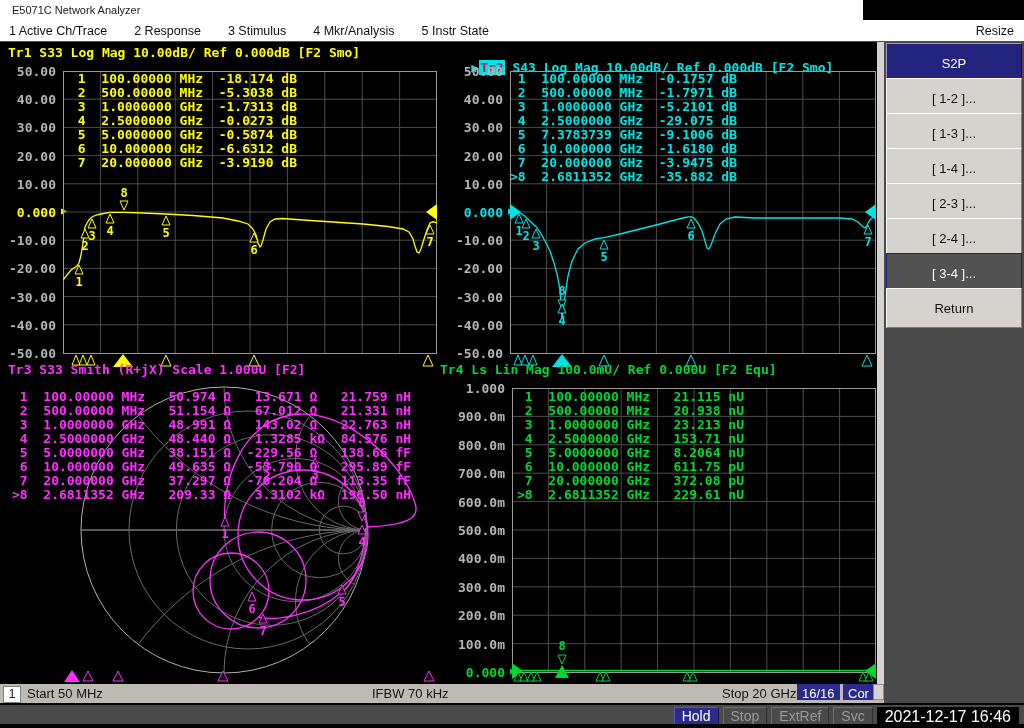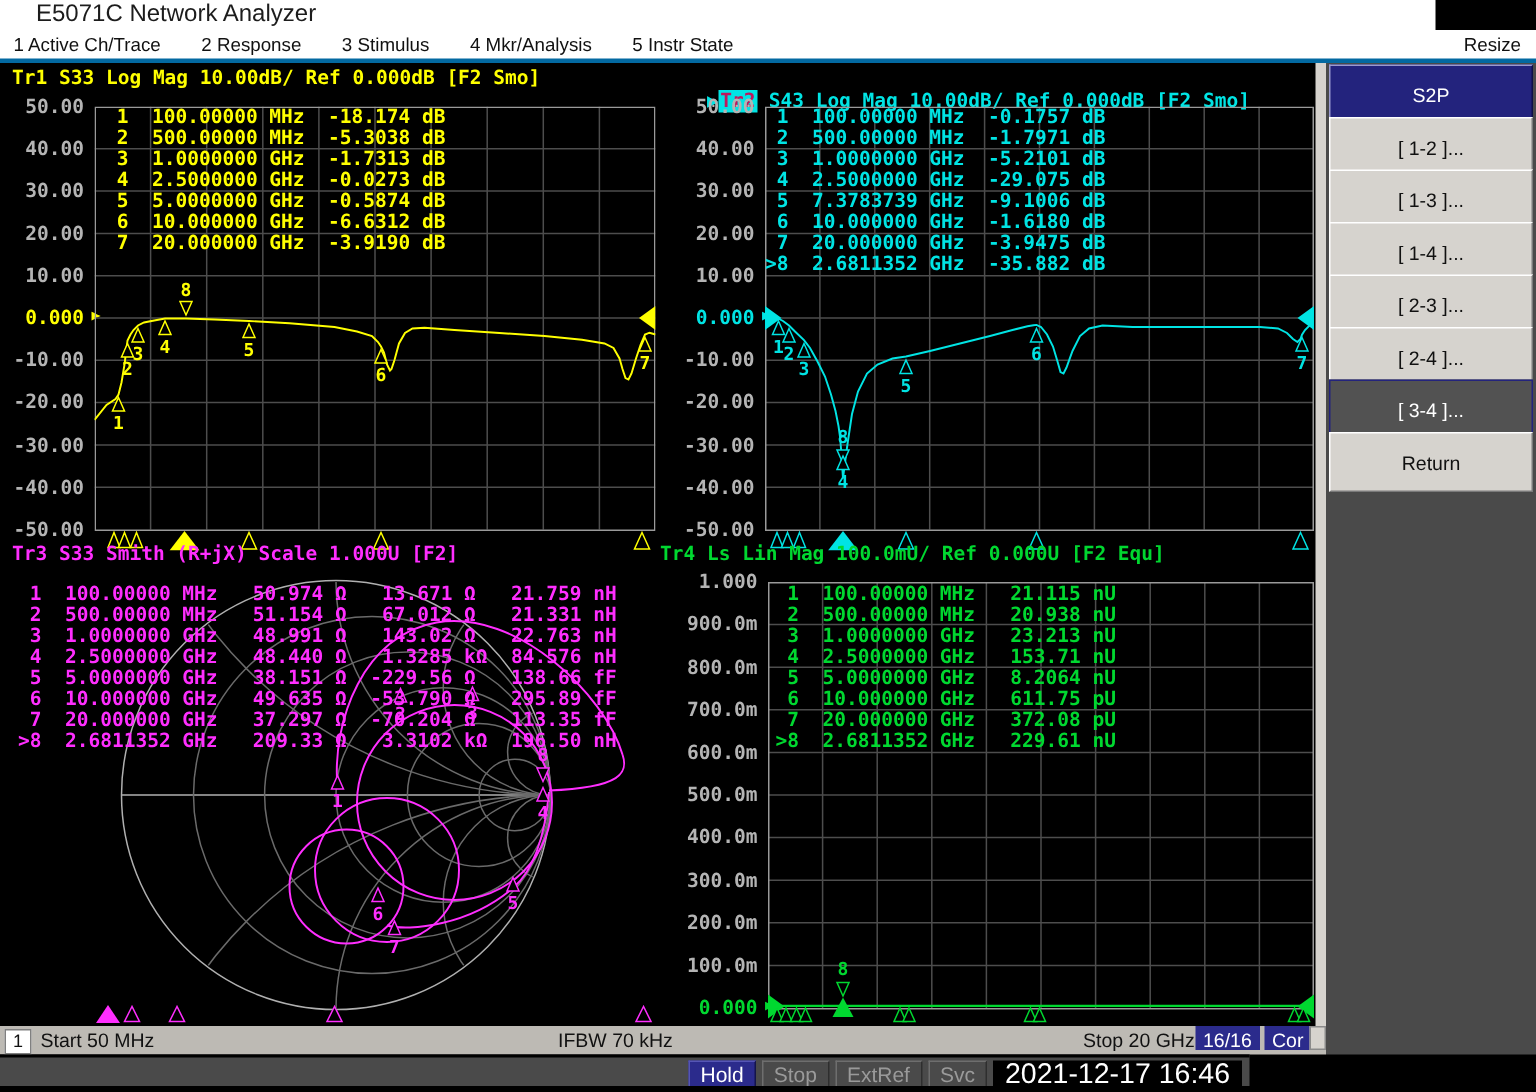--- a/index.html
+++ b/index.html
@@ -1,25 +1,25 @@
 <!DOCTYPE html>
 <html><head>
 <meta charset="utf-8">
 <style>
   html,body{margin:0;padding:0;}
   body{width:1024px;height:728px;position:relative;background:#000;overflow:hidden;
        font-family:"Liberation Sans",sans-serif;}
   .abs{position:absolute;}
 
   
-  #titlebar{left:0;top:0;width:957px;height:20px;background:#fff;color:#1c1c1c;
-            font-size:16px;line-height:20px;padding-left:24px;box-sizing:border-box;}
+  #titlebar{left:0;top:0;width:863px;height:20px;background:#fff;color:#1c1c1c;
+            font-size:11px;line-height:20px;padding-left:12px;box-sizing:border-box;}
   #menubar{left:0;top:20px;width:1024px;height:22px;background:#fff;color:#111;
            display:flex;align-items:center;gap:27px;font-size:12.5px;padding-left:9px;
-           box-sizing:border-box;border-bottom:3px solid #0369a1;}
+           box-sizing:border-box;border-bottom:1px solid #0369a1;}
   #menubar .resize{margin-left:auto;padding-right:10px;}
 
   
   #screen{left:0;top:42px;width:960px;height:642px;background:#000;}
   .ttitle{position:absolute;top:3px;font:bold 13px "DejaVu Sans Mono",monospace;white-space:pre;}
   .c-yel{color:#ffff00}.c-cyn{color:#00e4e4}.c-mag{color:#ff2eff}.c-grn{color:#00d830}
   .inv-cyn{background:#00e4e4;color:#be185d;padding:0 1px;}
 
   .axis{position:absolute;width:56px;display:flex;flex-direction:column;
         justify-content:space-between;}
@@ -49,28 +49,28 @@
 
   
   #statusbar{left:0;top:684px;width:884px;height:19px;background:#bdbab4;color:#111;
              font-size:13px;}
   #statusbar .s-item{position:absolute;top:0;line-height:19px;white-space:pre;}
   .chanbox{left:3px;top:2px;width:16px;height:15px;background:#fff;border:1px solid #808080;
            text-align:center;line-height:15px;font-size:12px;}
   .badge{background:#2b2b8c;color:#fff;padding:0 5px;height:16px;line-height:16px;top:1px;}
   .graybox{left:873px;top:2px;width:9px;height:14px;background:#d6d3ce;border:1px solid #8a8a8a;}
 
-  #systembar{left:0;top:703px;width:833px;height:25px;background:#4a4a4a;border-top:2px solid #000;
+  #systembar{left:0;top:703px;width:1024px;height:25px;background:#4a4a4a;border-top:2px solid #000;
              box-sizing:border-box;display:flex;align-items:center;justify-content:flex-end;
              gap:4px;padding-right:5px;}
   #systembar .blackstrip{position:absolute;left:0;bottom:0;width:1024px;height:4px;background:#000;}
   .sysbtn{height:17px;line-height:17px;padding:0 7px;font-size:14px;color:#9a9a9a;
           background:#4a4a4a;border:1px solid;border-color:#6e6e6e #2e2e2e #2e2e2e #6e6e6e;}
   .sysbtn.on{background:#2b2b8c;color:#fff;border-color:#5555b5 #14144a #14144a #5555b5;}
-  .clock{height:19px;line-height:19px;background:#000;color:#fff;font-size:19px;padding:0 8px;}
+  .clock{height:19px;line-height:19px;background:#000;color:#fff;font-size:16px;padding:0 8px;}
 </style>
 </head>
 <body>
 
 <div id="titlebar" class="abs">
   <span>E5071C Network Analyzer</span>
 </div>
 
 <div id="menubar" class="abs">
   <span>1 Active Ch/Trace</span>

